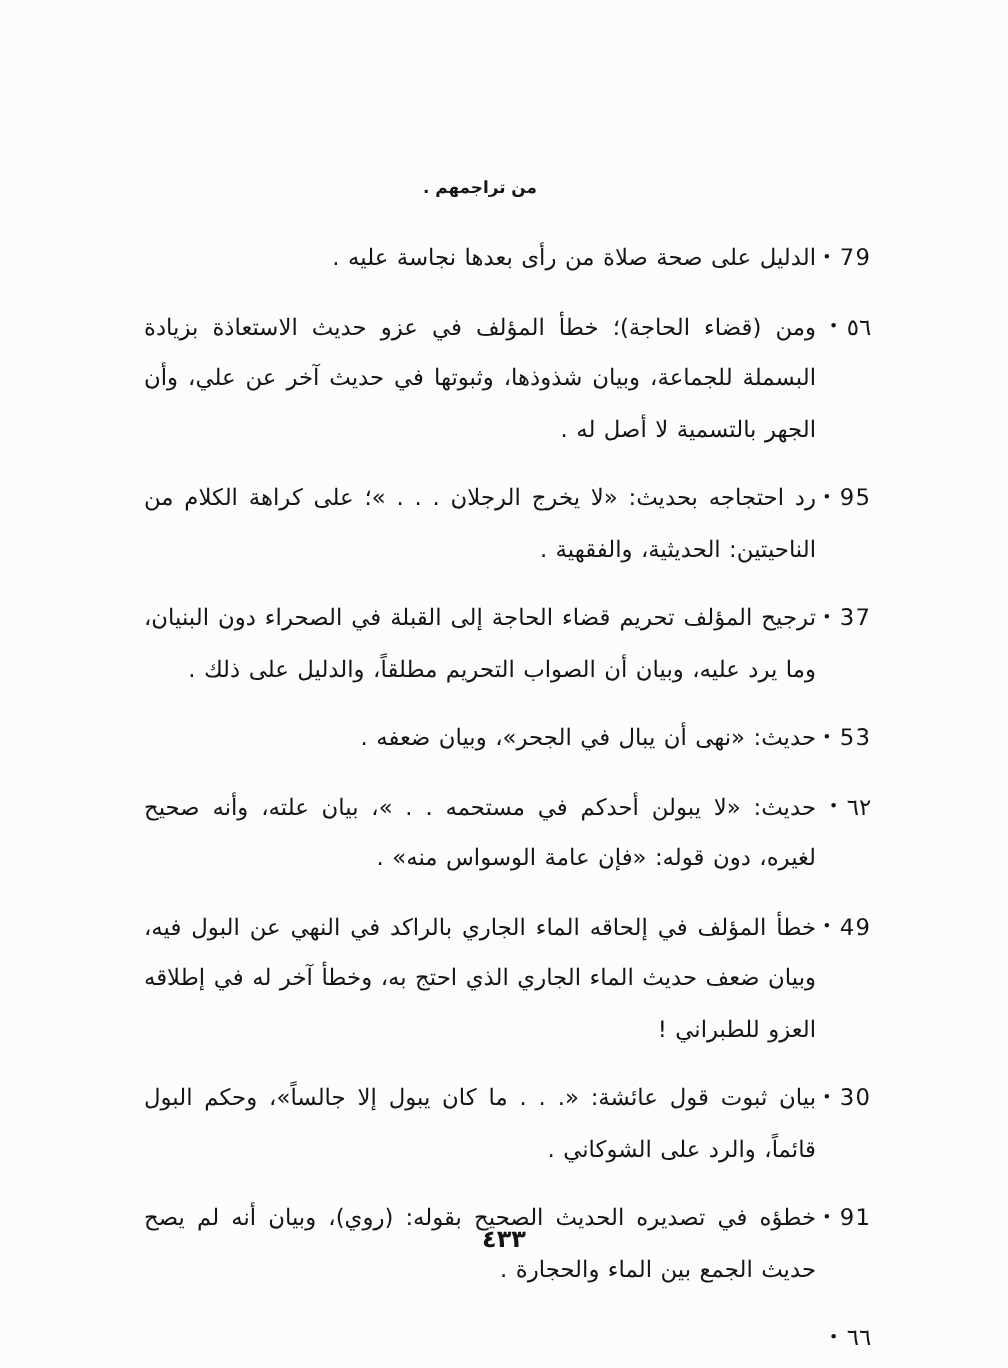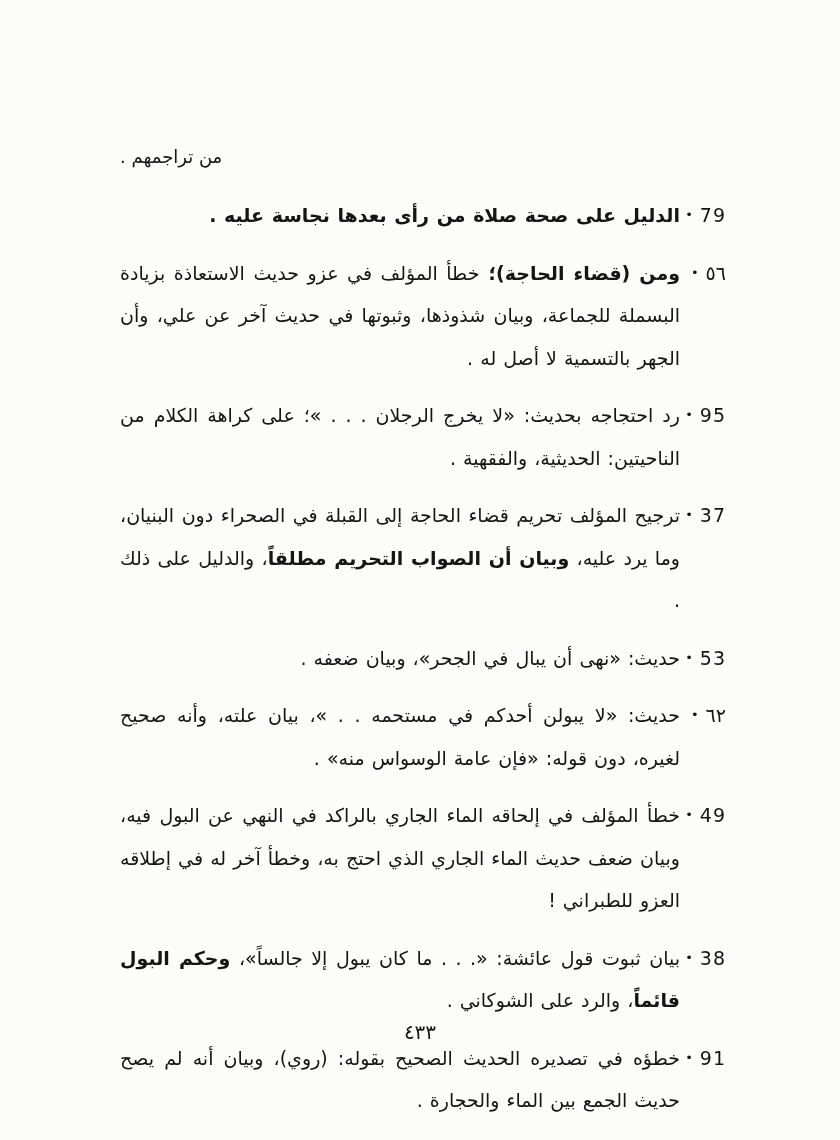--- a/index.html
+++ b/index.html
@@ -7,22 +7,23 @@
     width:840px;height:1140px;position:relative;overflow:hidden;
     background:#fcfcfa;color:#151515;
     font-family:"DejaVu Sans", sans-serif;
   }
   .content{
     position:absolute;top:136px;right:114px;width:606px;
     direction:rtl;
   }
   .cont-line{
     margin:0 46px 16px 0;
-    font-size:18px;line-height:42px;
-    text-align:left;
+    font-size:14px;line-height:42px;
+    text-align:center;
+    font-weight:bold;
   }
   .entry{
     display:flex;flex-direction:row;
     margin-bottom:15px;
   }
   .num-col{
     flex:0 0 46px;width:46px;
     display:flex;align-items:flex-start;gap:6px;
     font-size:19px;line-height:42px;
     letter-spacing:1px;
@@ -31,24 +32,24 @@
     font-size:13px;line-height:42px;
   }
   .entry .text{
     flex:1;
     font-size:19px;line-height:42.5px;
     text-align:justify;
     text-align-last:right;
     -moz-text-align-last:right;
     word-spacing:1px;
   }
-  .entry .text b{font-weight:700;}
+  .entry .text b{font-weight:400;}
   .folio{
     position:absolute;top:1020px;left:0;width:100%;
-    text-align:center;font-size:20px;letter-spacing:2px;
+    text-align:center;font-size:20px;letter-spacing:2px;font-weight:bold;
   }
 </style>
 </head>
 <body>
 
 <div class="content">
   <p class="cont-line">من تراجمهم .</p>
 
   <div id="entries">
       <div class="entry">
@@ -95,21 +96,21 @@
       </div>
       <div class="entry">
         <div class="num-col">
           <span class="num">49</span>
           <span class="sep">•</span>
         </div>
         <div class="text"><span>خطأ المؤلف في إلحاقه الماء الجاري بالراكد في النهي عن البول فيه، وبيان ضعف حديث الماء الجاري الذي احتج به، وخطأ آخر له في إطلاقه العزو للطبراني !</span></div>
       </div>
       <div class="entry">
         <div class="num-col">
-          <span class="num">38</span>
+          <span class="num">30</span>
           <span class="sep">•</span>
         </div>
         <div class="text"><span>بيان ثبوت قول عائشة: «. . . ما كان يبول إلا جالساً»، </span><b>وحكم البول قائماً</b><span>، والرد على الشوكاني .</span></div>
       </div>
       <div class="entry">
         <div class="num-col">
           <span class="num">91</span>
           <span class="sep">•</span>
         </div>
         <div class="text"><span>خطؤه في تصديره الحديث الصحيح بقوله: (روي)، وبيان أنه لم يصح حديث الجمع بين الماء والحجارة .</span></div>

